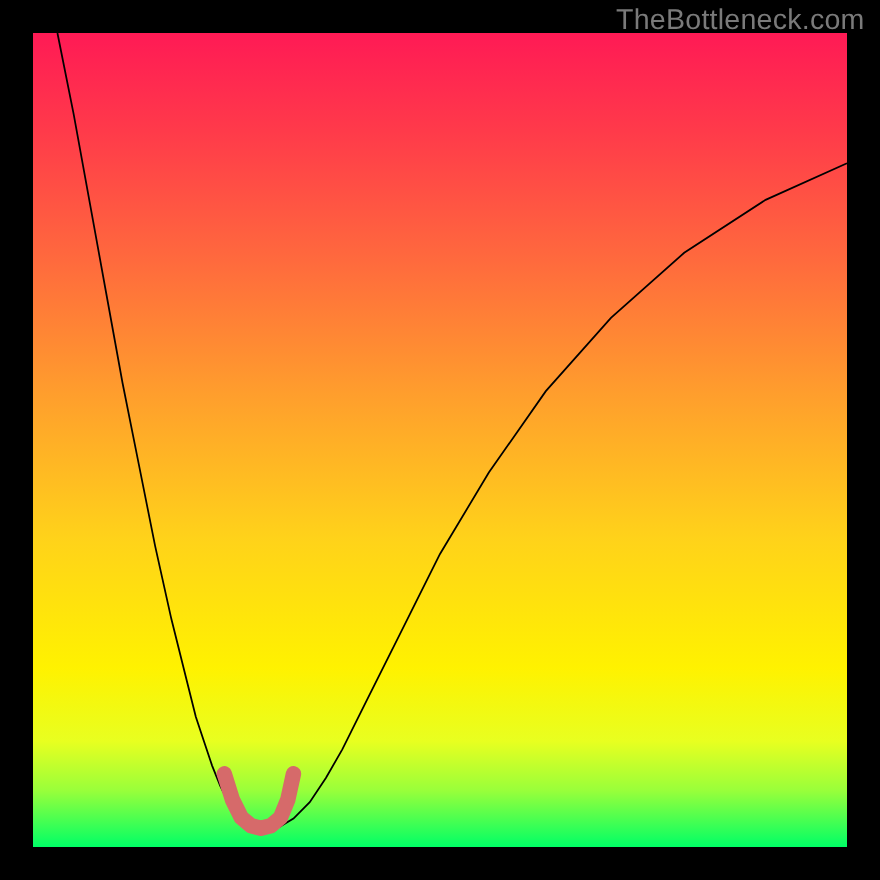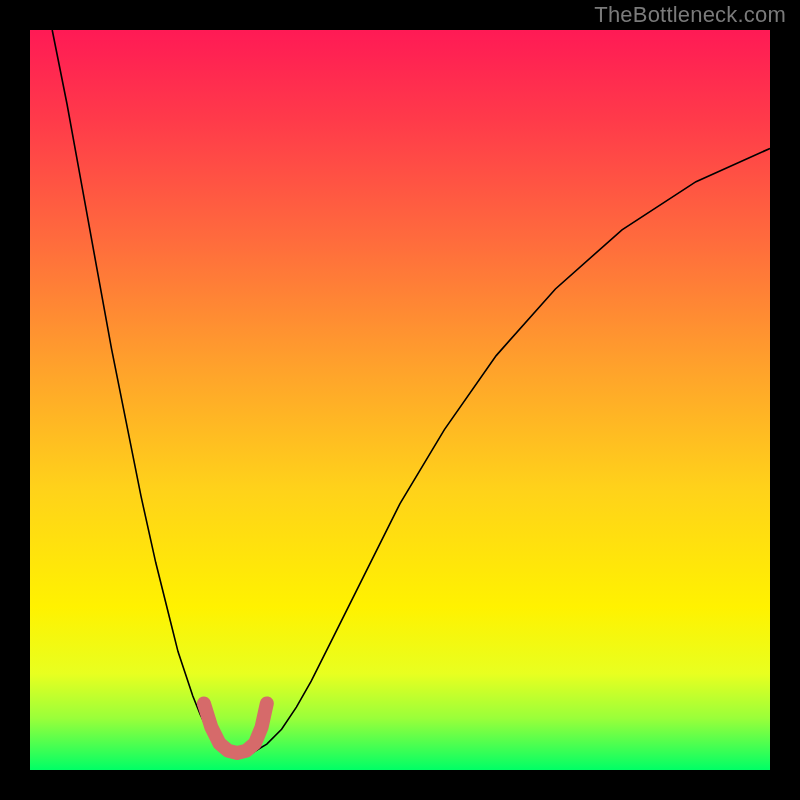--- a/index.html
+++ b/index.html
@@ -15,21 +15,21 @@
     position: relative;
     width: 800px;
     height: 800px;
     background: #000;
   }
   .watermark {
     position: absolute;
     top: 2px;
     right: 14px;
     color: #7a7a7a;
-    font-size: 22px;
+    font-size: 26px;
     font-weight: 400;
     letter-spacing: 0.2px;
     z-index: 20;
     user-select: none;
   }
   .plot {
     position: absolute;
     left: 30px;
     top: 30px;
     width: 740px;

